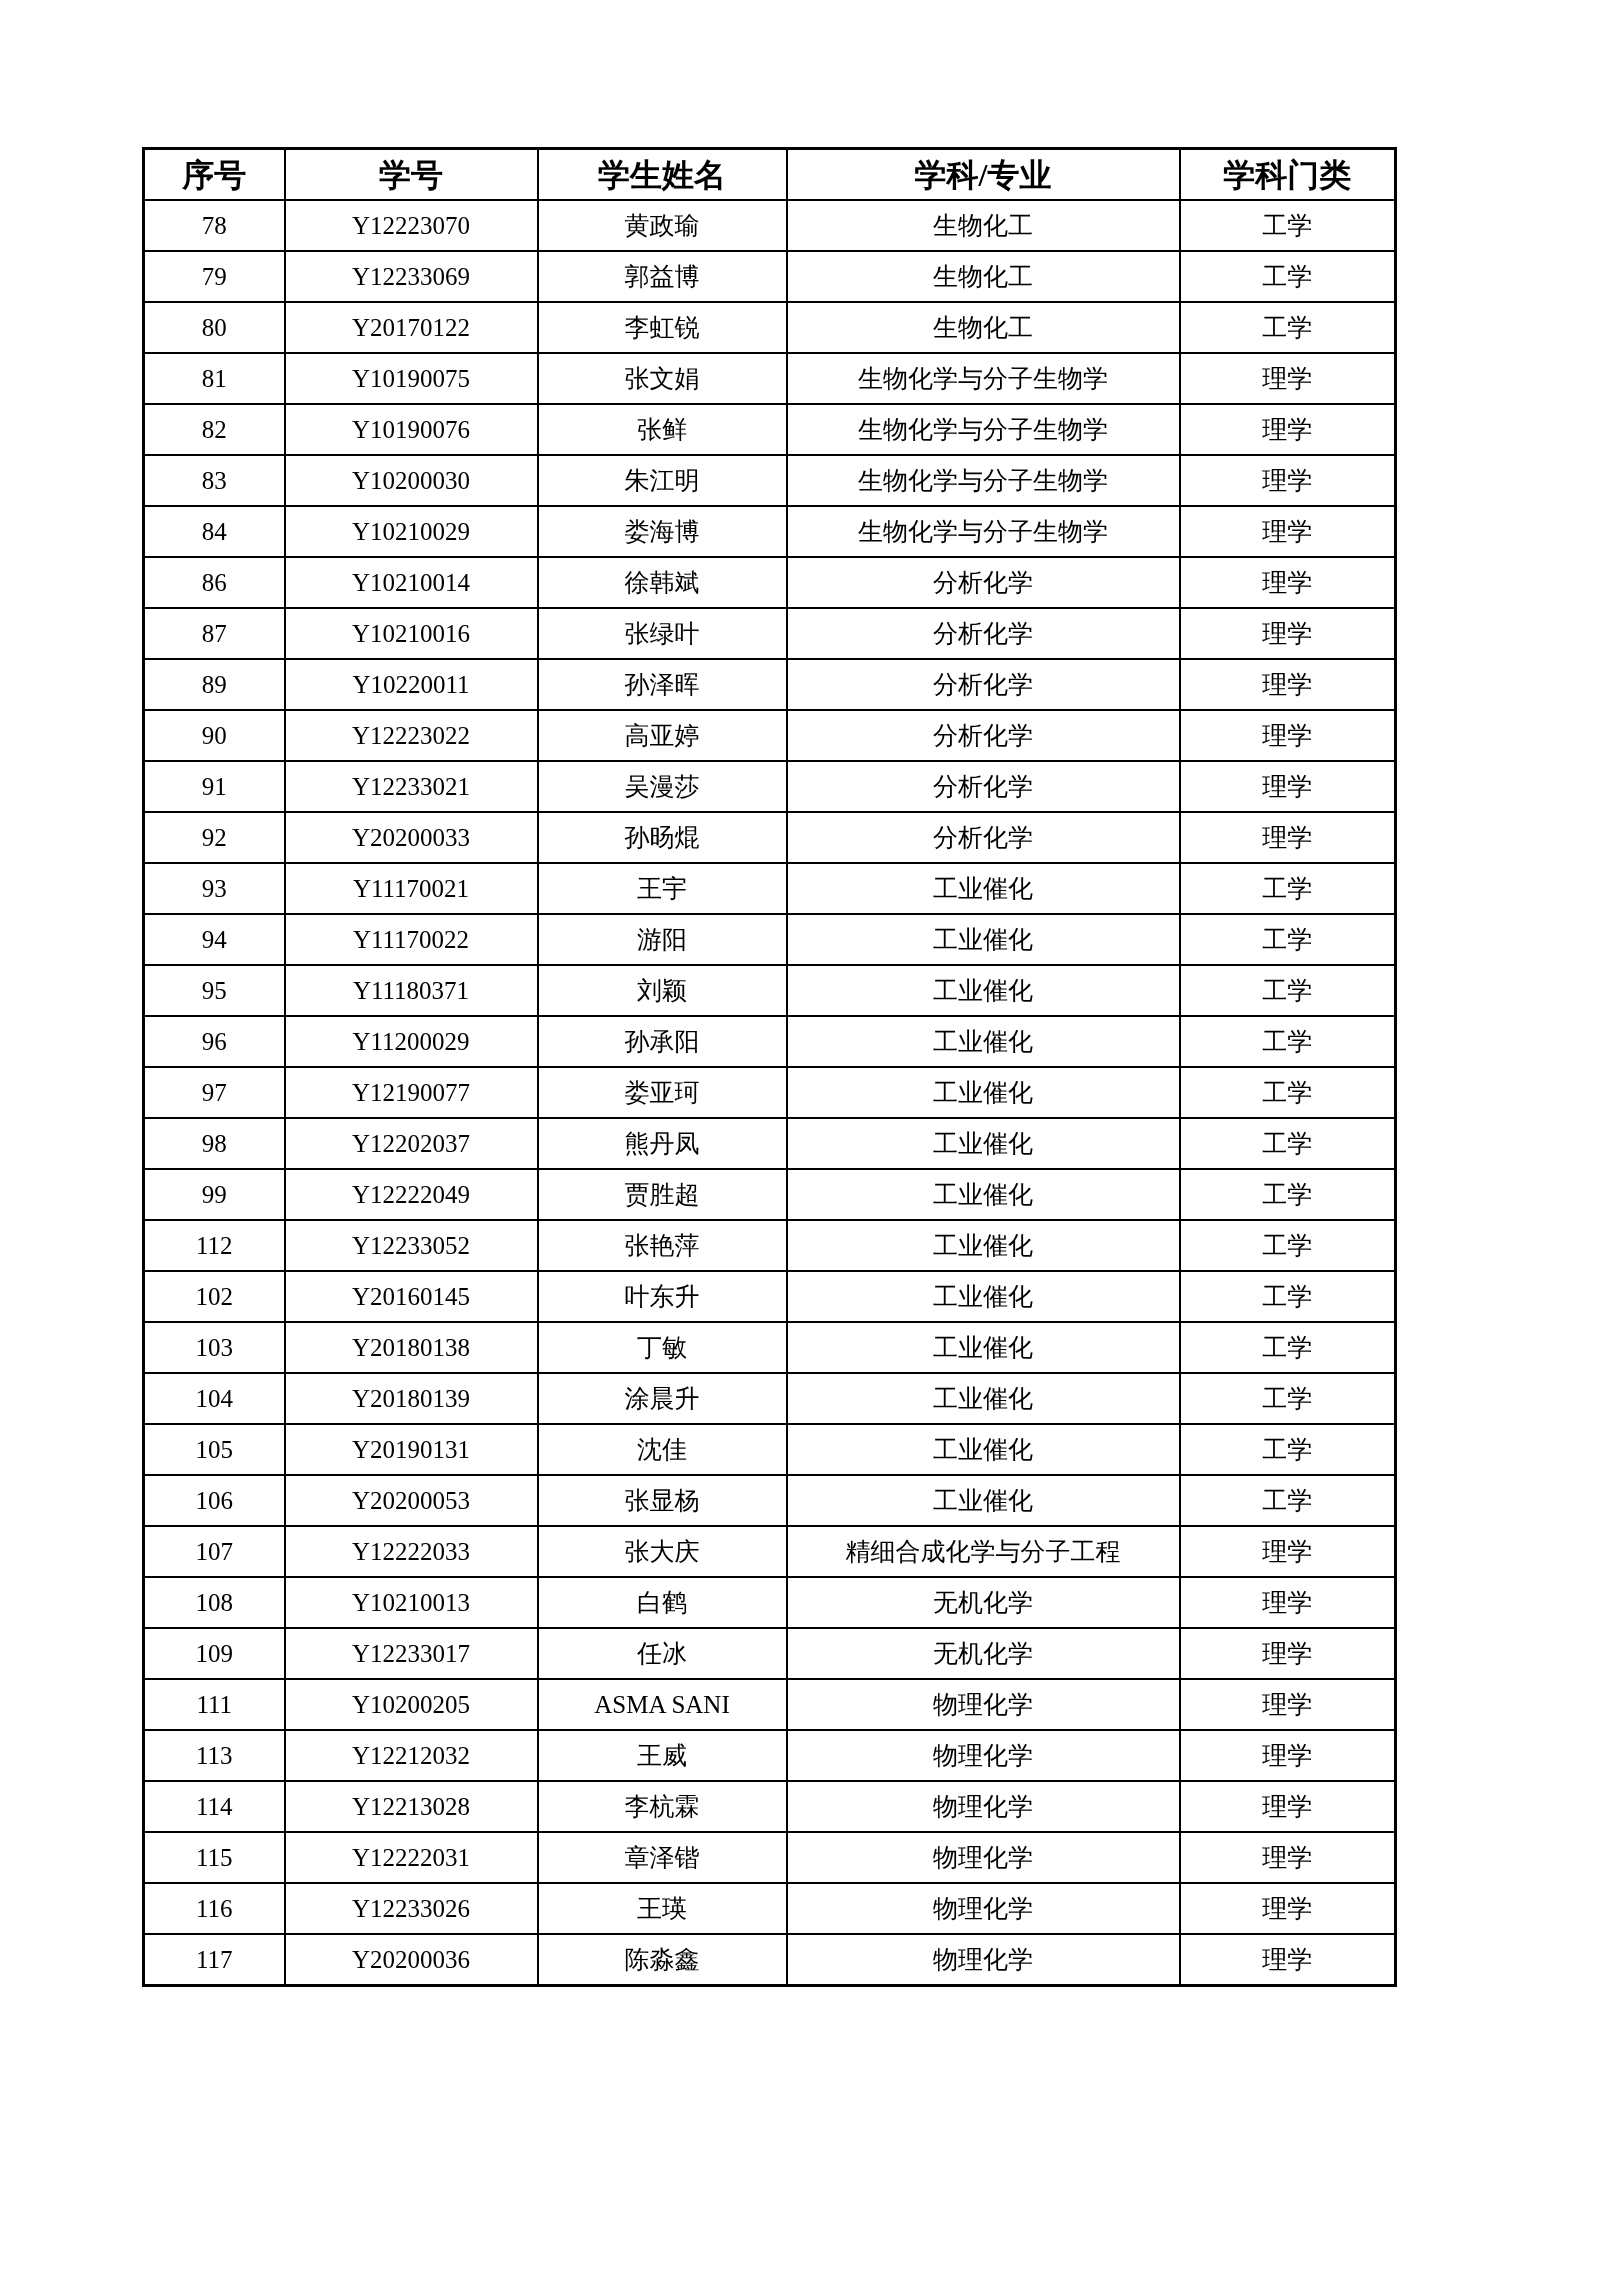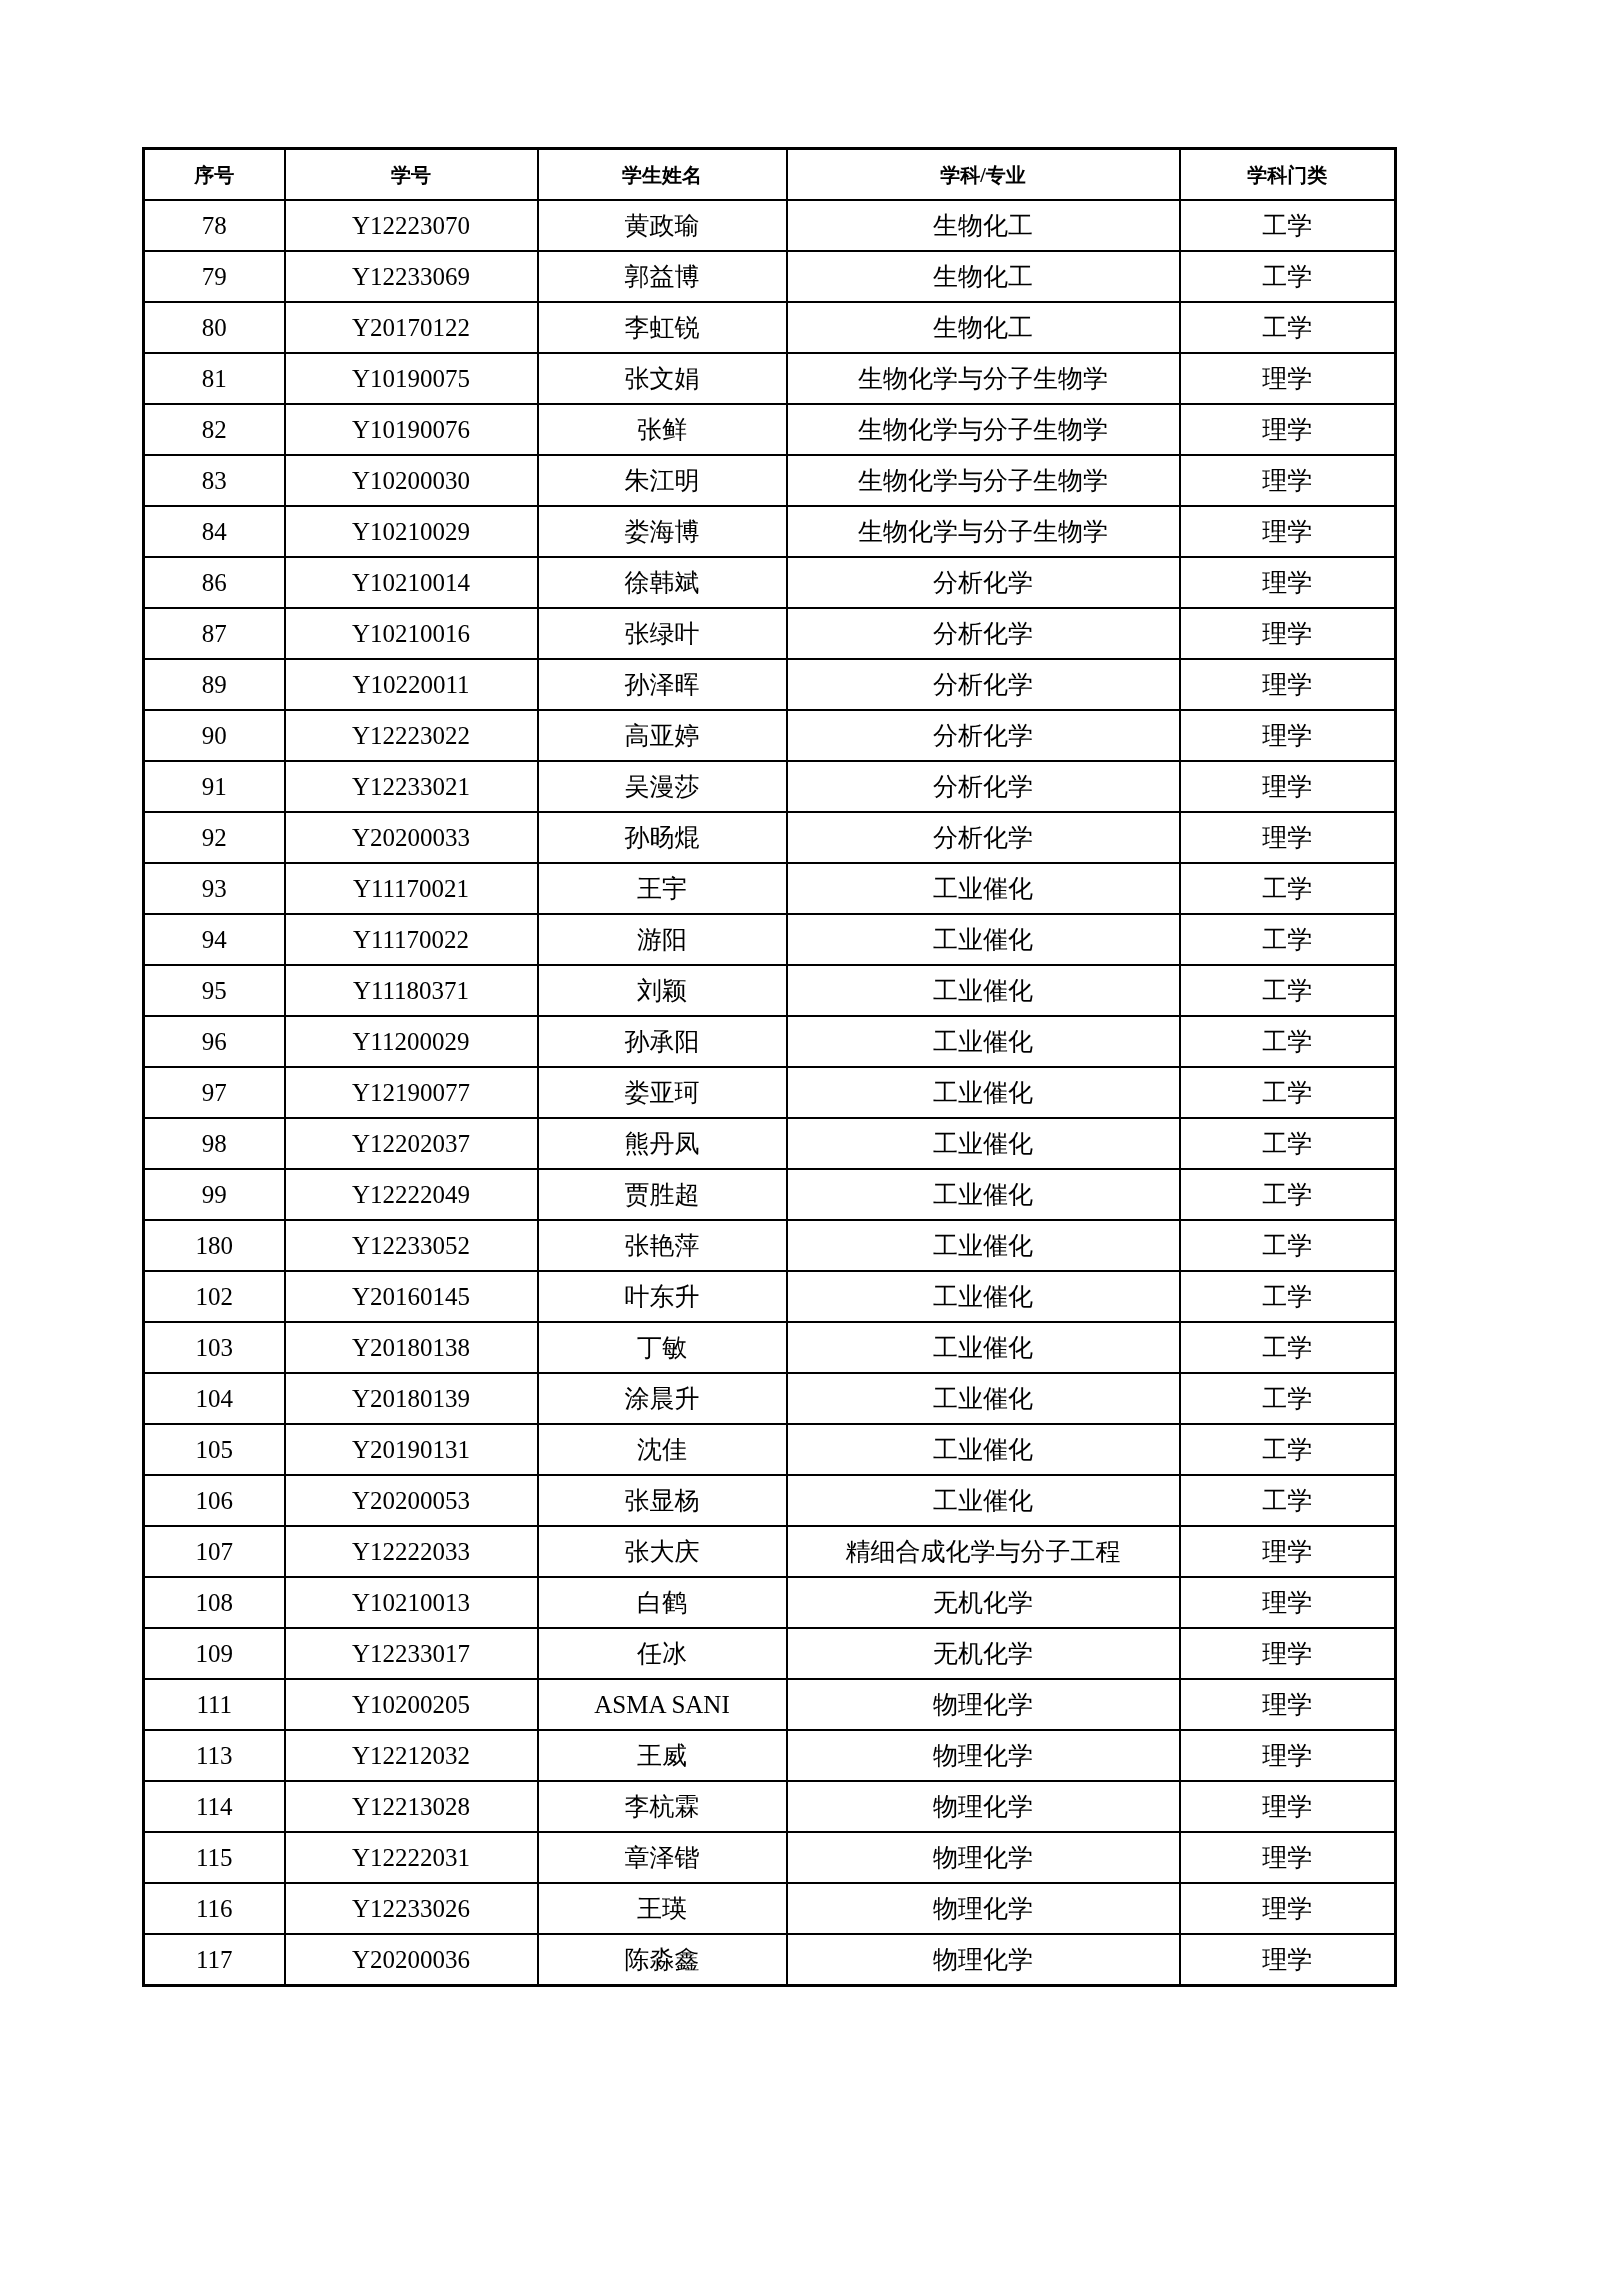--- a/index.html
+++ b/index.html
@@ -40,21 +40,21 @@
     height: 49px;
     padding: 0;
     text-align: center;
     vertical-align: middle;
     font-size: 25px;
     line-height: 1;
     white-space: nowrap;
     overflow: hidden;
   }
   table.roster th {
-    font-size: 20px;
+    font-size: 32px;
     font-weight: bold;
   }
 </style>
 </head>
 <body>
 
 <div class="sheet">
   <table class="roster">
     <colgroup>
       <col class="c1">
@@ -207,21 +207,21 @@
           <td>工学</td>
         </tr>
         <tr>
           <td>99</td>
           <td>Y12222049</td>
           <td>贾胜超</td>
           <td>工业催化</td>
           <td>工学</td>
         </tr>
         <tr>
-          <td>180</td>
+          <td>112</td>
           <td>Y12233052</td>
           <td>张艳萍</td>
           <td>工业催化</td>
           <td>工学</td>
         </tr>
         <tr>
           <td>102</td>
           <td>Y20160145</td>
           <td>叶东升</td>
           <td>工业催化</td>

